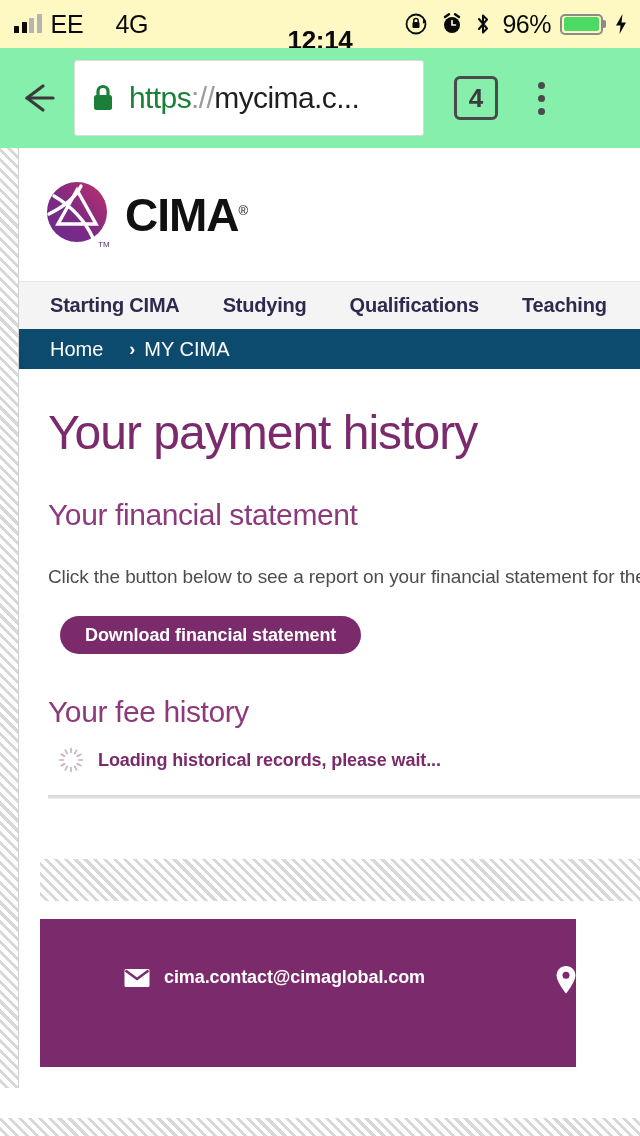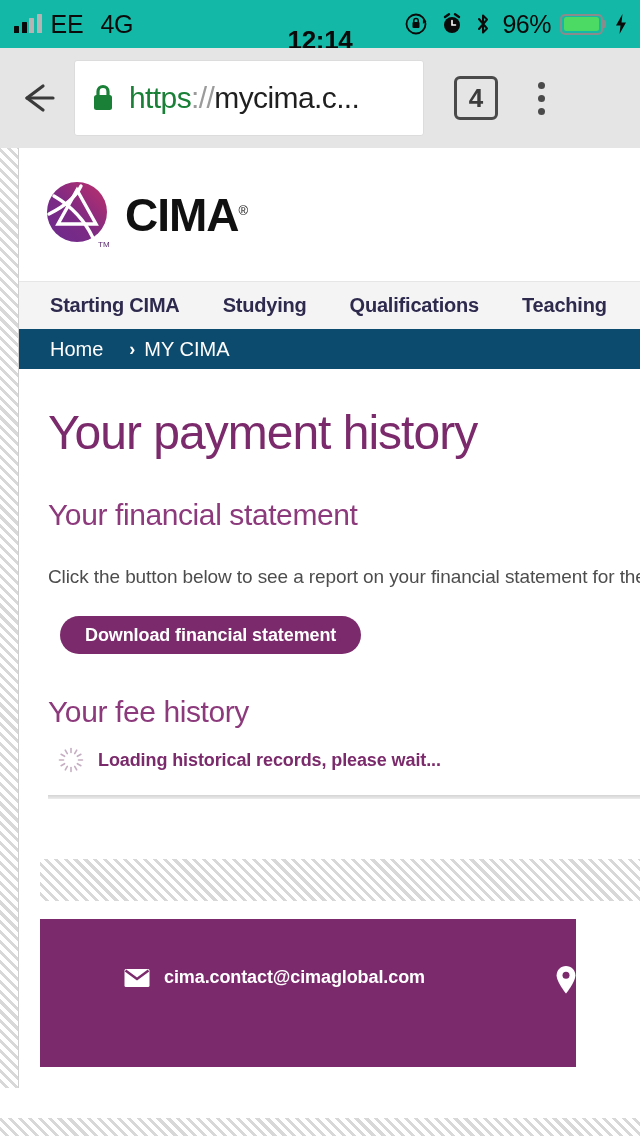--- a/index.html
+++ b/index.html
@@ -7,32 +7,32 @@
     width: 640px; height: 1136px;
     font-family: "Liberation Sans", sans-serif;
     background: #ffffff;
     overflow: hidden;
   }
   #screen { position: relative; width: 640px; height: 1136px; overflow: hidden; background:#fff; }
 
   
   .statusbar {
     position: absolute; top: 0; left: 0; width: 640px; height: 48px;
-    background: #14b8a6;
+    background: #fef9c3;
     display: flex; align-items: center;
   }
   .sb-left { display: flex; align-items: center; padding-left: 14px; gap: 0; }
   .bars { display: flex; align-items: flex-end; gap: 2.5px; height: 18px; margin-right: 9px; }
   .bars i { display: block; width: 5px; background: #0a0a0a; border-radius: 0.5px; }
   .bars i:nth-child(1) { height: 7px; }
   .bars i:nth-child(2) { height: 11px; }
   .bars i:nth-child(3) { height: 15px; background:#b4b4b4; }
   .bars i:nth-child(4) { height: 19px; background:#b4b4b4; }
   .sb-carrier { font-size: 25px; color: #0a0a0a; letter-spacing: -0.2px; }
-  .sb-net { font-size: 25px; color: #0a0a0a; margin-left: 17px; letter-spacing: -0.3px; }
+  .sb-net { font-size: 25px; color: #0a0a0a; margin-left: 32px; letter-spacing: -0.3px; }
   .sb-time {
     position: absolute; left: 0; right: 0; top: 16px; height: 48px;
     display: flex; align-items: center; justify-content: center;
     font-size: 26px; font-weight: bold; color: #0a0a0a; letter-spacing: -0.3px;
   }
   .sb-right {
     position: absolute; right: 10px; top: 0; height: 48px;
     display: flex; align-items: center; gap: 9px;
   }
   .sb-pct { font-size: 25px; color:#0a0a0a; letter-spacing:-0.5px; margin-left:1px;}
@@ -42,21 +42,21 @@
   }
   .batt span { display:block; height:100%; width:100%; background:#4cd964; border-radius:2.5px; }
   .batt::after {
     content:''; position:absolute; right:-5px; top:50%; transform:translateY(-50%);
     width:3px; height:8px; background:#8b8b8b; border-radius:0 2px 2px 0;
   }
 
   
   .chrome {
     position:absolute; top:48px; left:0; width:640px; height:100px;
-    background:#e5e5e5; display:flex; align-items:center;
+    background:#86efac; display:flex; align-items:center;
   }
   .back-btn { width: 74px; display:flex; align-items:center; justify-content:center; }
   .urlbar {
     flex: 0 0 auto; width: 350px; height: 76px; background:#fff;
     border: 1px solid #dcdcdc; border-radius: 3px;
     display:flex; align-items:center; padding: 0 14px; gap: 12px; overflow:hidden;
   }
   .lock { flex: 0 0 auto; }
   .url-text { font-size: 30px; letter-spacing:-0.6px; white-space:nowrap; overflow:hidden; }
   .url-scheme { color:#1a7f37; }

